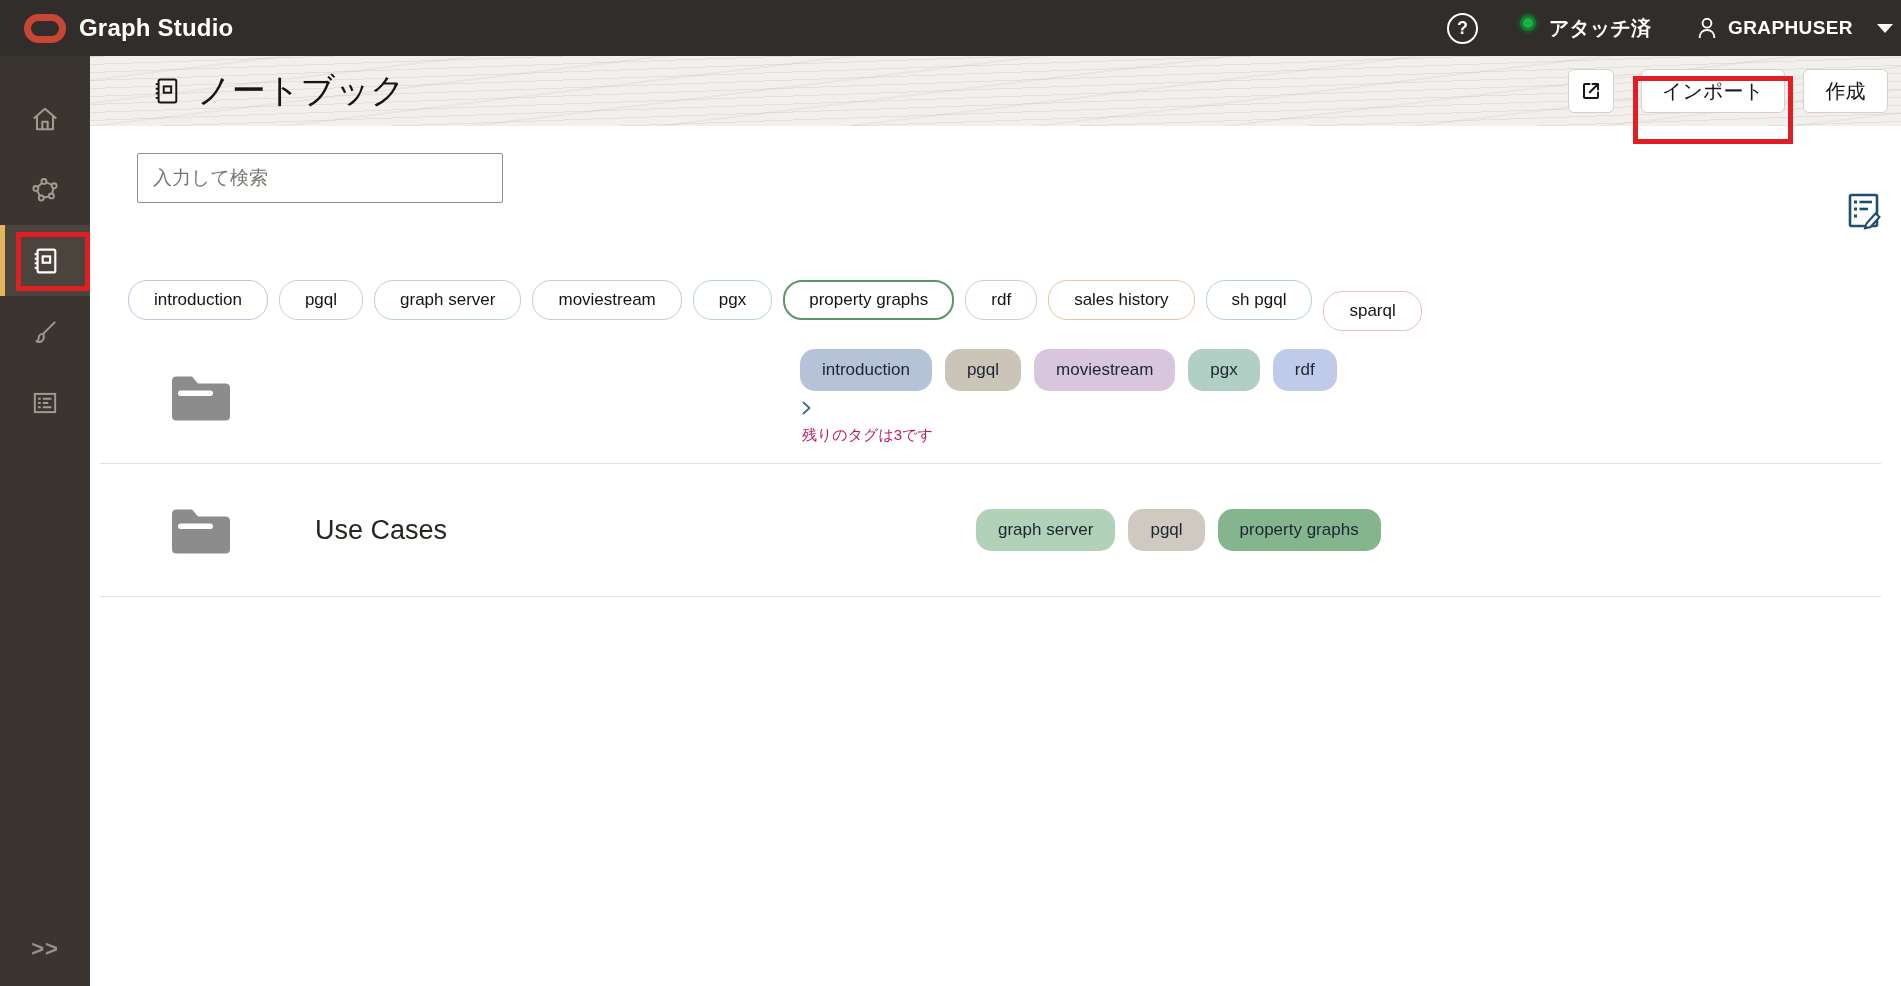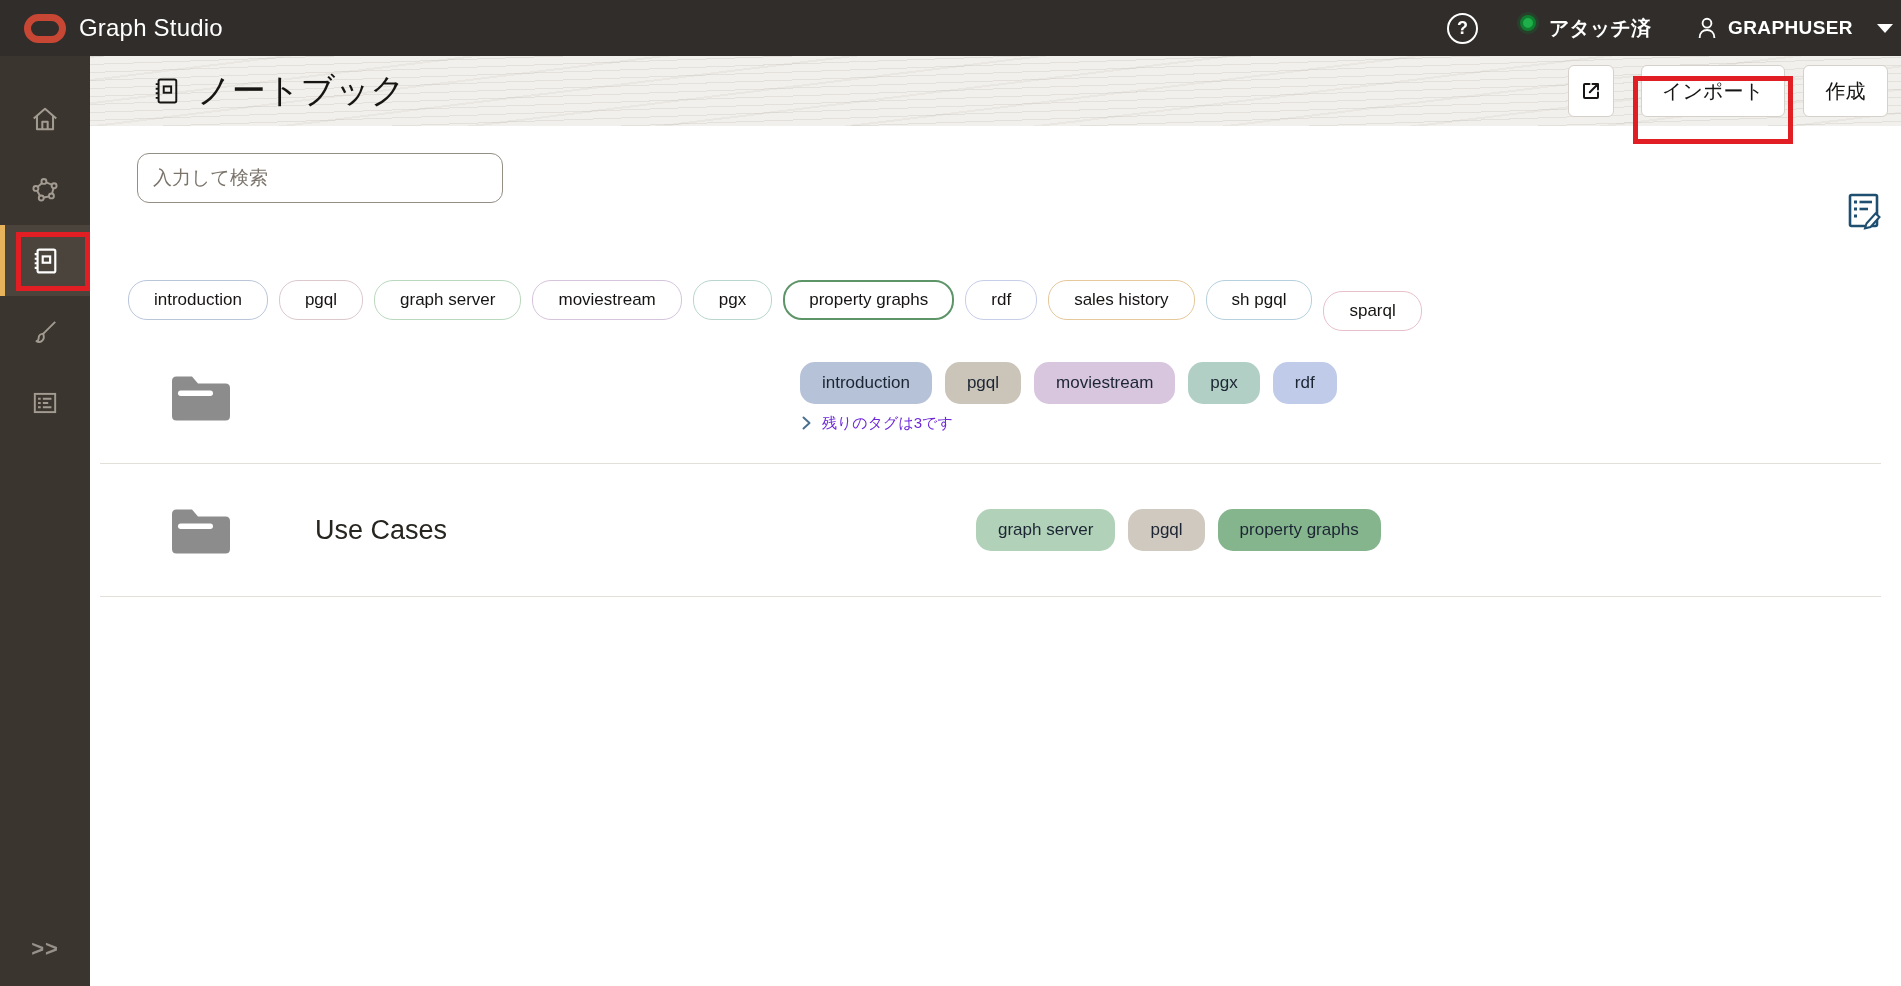--- a/index.html
+++ b/index.html
@@ -11,21 +11,21 @@
   .page { position:relative; width:1901px; height:986px; }
 
   
   .topbar {
     height:56px; background:#302d2a; color:#fff;
     display:flex; align-items:center; justify-content:space-between;
     padding:0 8px 0 24px;
   }
   .brand { display:flex; align-items:center; }
   .logo { width:42px; height:29px; border:7px solid #c74634; border-radius:15px; display:inline-block; }
-  .app-title { font-size:24px; font-weight:400; margin-left:13px; letter-spacing:.2px; }
+  .app-title { font-size:24px; font-weight:700; margin-left:13px; letter-spacing:.2px; }
   .topbar-right { display:flex; align-items:center; }
   .help-btn {
     width:31px; height:31px; border:2px solid #fff; border-radius:50%;
     display:flex; align-items:center; justify-content:center;
     font-size:18px; font-weight:700; cursor:pointer;
   }
   .status { display:flex; margin-left:42px; font-weight:700; font-size:20px; cursor:pointer; }
   .status-dot { width:16px; height:16px; border-radius:50%; background:#1eae4a; border:3px solid #0f7c2f; box-shadow:0 0 0 3px rgba(15,124,47,.25); margin-right:13px; }
   .user { display:flex; align-items:center; margin-left:44px; font-weight:700; font-size:19px; letter-spacing:.4px; cursor:pointer; }
   .user svg { margin-right:9px; }
@@ -56,33 +56,33 @@
     height:70px; flex:none; display:flex; align-items:center; padding:0 13px 0 60px;
     background-color:#f2f0ec;
     background-image:
       repeating-linear-gradient(178deg, rgba(150,145,135,.16) 0 1px, transparent 1px 8px),
       repeating-linear-gradient(173deg, rgba(160,152,140,.10) 0 2px, transparent 2px 23px);
   }
   .page-title-wrap { display:flex; align-items:center; }
   .page-title { font-size:34px; font-weight:400; color:#161513; margin-left:15px; }
   .header-spacer { flex:1; }
   .hbtn {
-    height:52px; background:#fff; border:1px solid #d5d1ca; border-radius:6px;
+    height:44px; background:#fff; border:1px solid #d5d1ca; border-radius:6px;
     color:#161513; font-size:20px; display:flex; align-items:center; justify-content:center;
     cursor:pointer; font-family:inherit;
   }
   .hbtn-icon { width:46px; margin-right:27px; }
   .hbtn-import { width:144px; margin-right:18px; }
   .hbtn-create { width:85px; }
 
   
   .content { flex:1; position:relative; background:#fff; }
   .search-row { margin:27px 16px 0 47px; }
   .search-input {
-    width:366px; height:50px; border:1px solid #948e85; border-radius:12px;
+    width:366px; height:50px; border:1px solid #948e85; border-radius:2px;
     font-size:19px; padding:0 15px; color:#161513; background:#fff; font-family:inherit; outline:none;
   }
   .search-input::placeholder { color:#7a746b; opacity:1; }
   .edit-list-btn { position:absolute; top:65px; right:16px; cursor:pointer; width:40px; height:40px; }
 
   .filter-bar { display:flex; align-items:center; gap:11px; margin:65px 0 0 38px; }
   .fpill {
     height:40px; border:1px solid #ccc; border-radius:19px; background:#fff;
     display:flex; align-items:center; padding:0 25px; font-size:17px; color:#161513;
     cursor:pointer; white-space:nowrap;
@@ -95,21 +95,21 @@
   .thead { height:92px; padding-top:12px; border-bottom:1px solid #e3dfd9; font-size:20px; font-weight:700; color:#161513; }
   .brow { min-height:133px; border-bottom:1px solid #e3dfd9; cursor:pointer; }
   .fold { margin-left:48px; display:flex; }
   .row-name { font-size:27px; color:#27251f; }
   .tags-cell { display:flex; flex-direction:column; gap:10px; justify-content:center; padding:14px 0; }
   .chips { display:flex; gap:13px; }
   .chip {
     height:42px; border-radius:15px; display:flex; align-items:center;
     padding:0 22px; font-size:17px; color:#1c2533; white-space:nowrap;
   }
-  .more-tags { display:flex; align-items:center; gap:11px; font-size:15px; color:#6d28d9; cursor:pointer; margin-left:2px; }
+  .more-tags { display:flex; gap:11px; font-size:15px; color:#be185d; cursor:pointer; margin-left:2px;flex-direction:column; }
 
   
   .annot { position:absolute; border:5px solid #e01e23; pointer-events:none; z-index:50; }
   #annot-sidebar { left:16px; top:232px; width:74px; height:59px; }
   #annot-import  { left:1633px; top:76px;  width:160px; height:68px; }
 
   svg { display:block; }
 </style>
 </head>
 <body>

